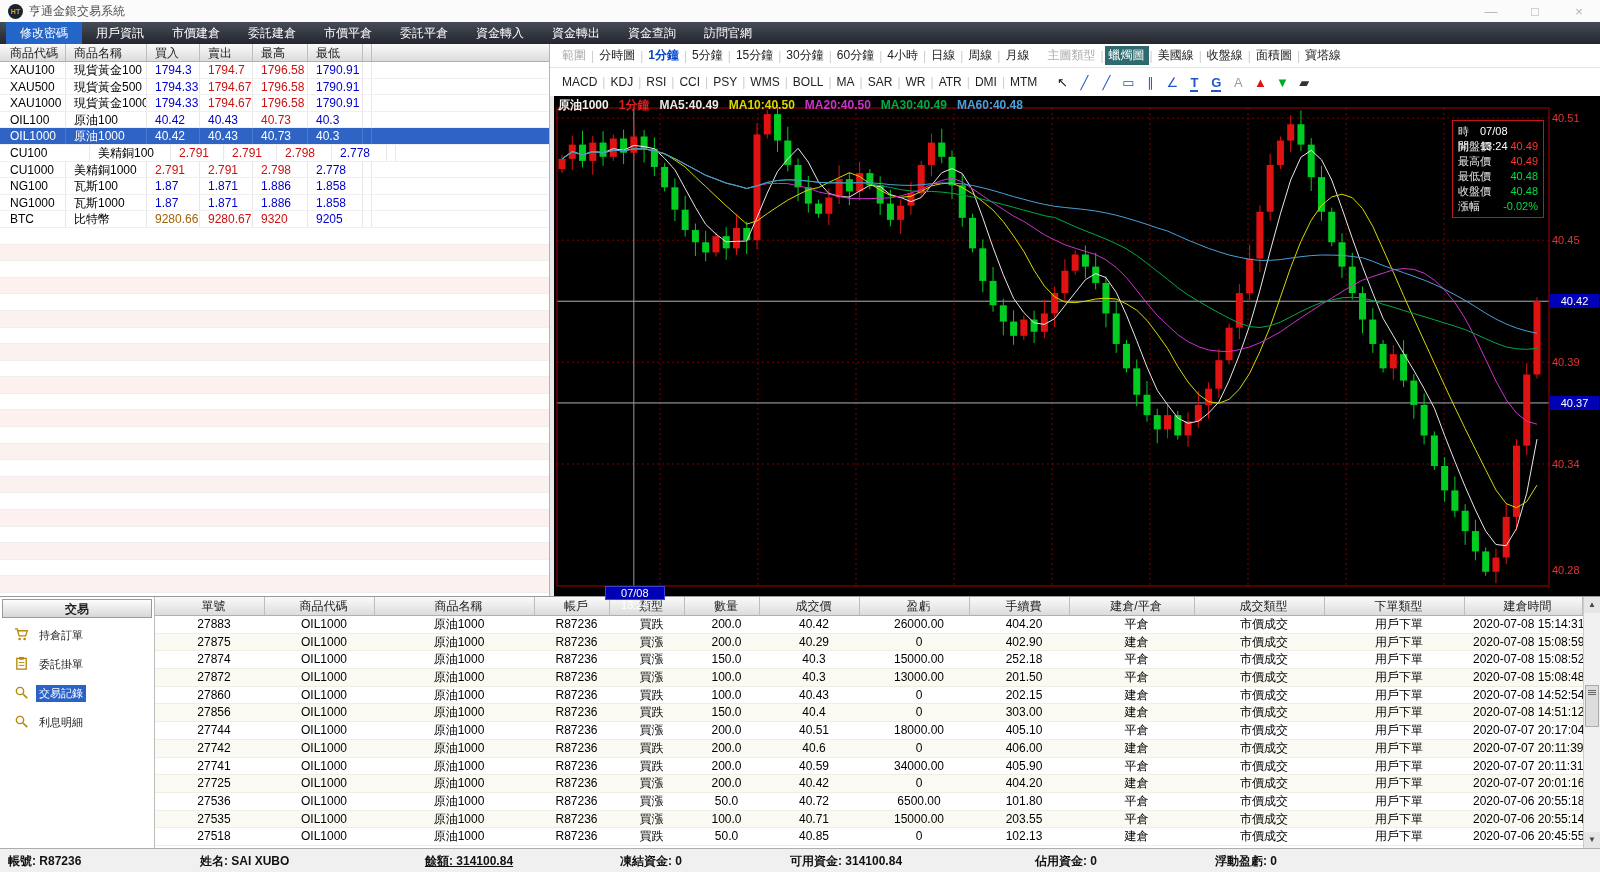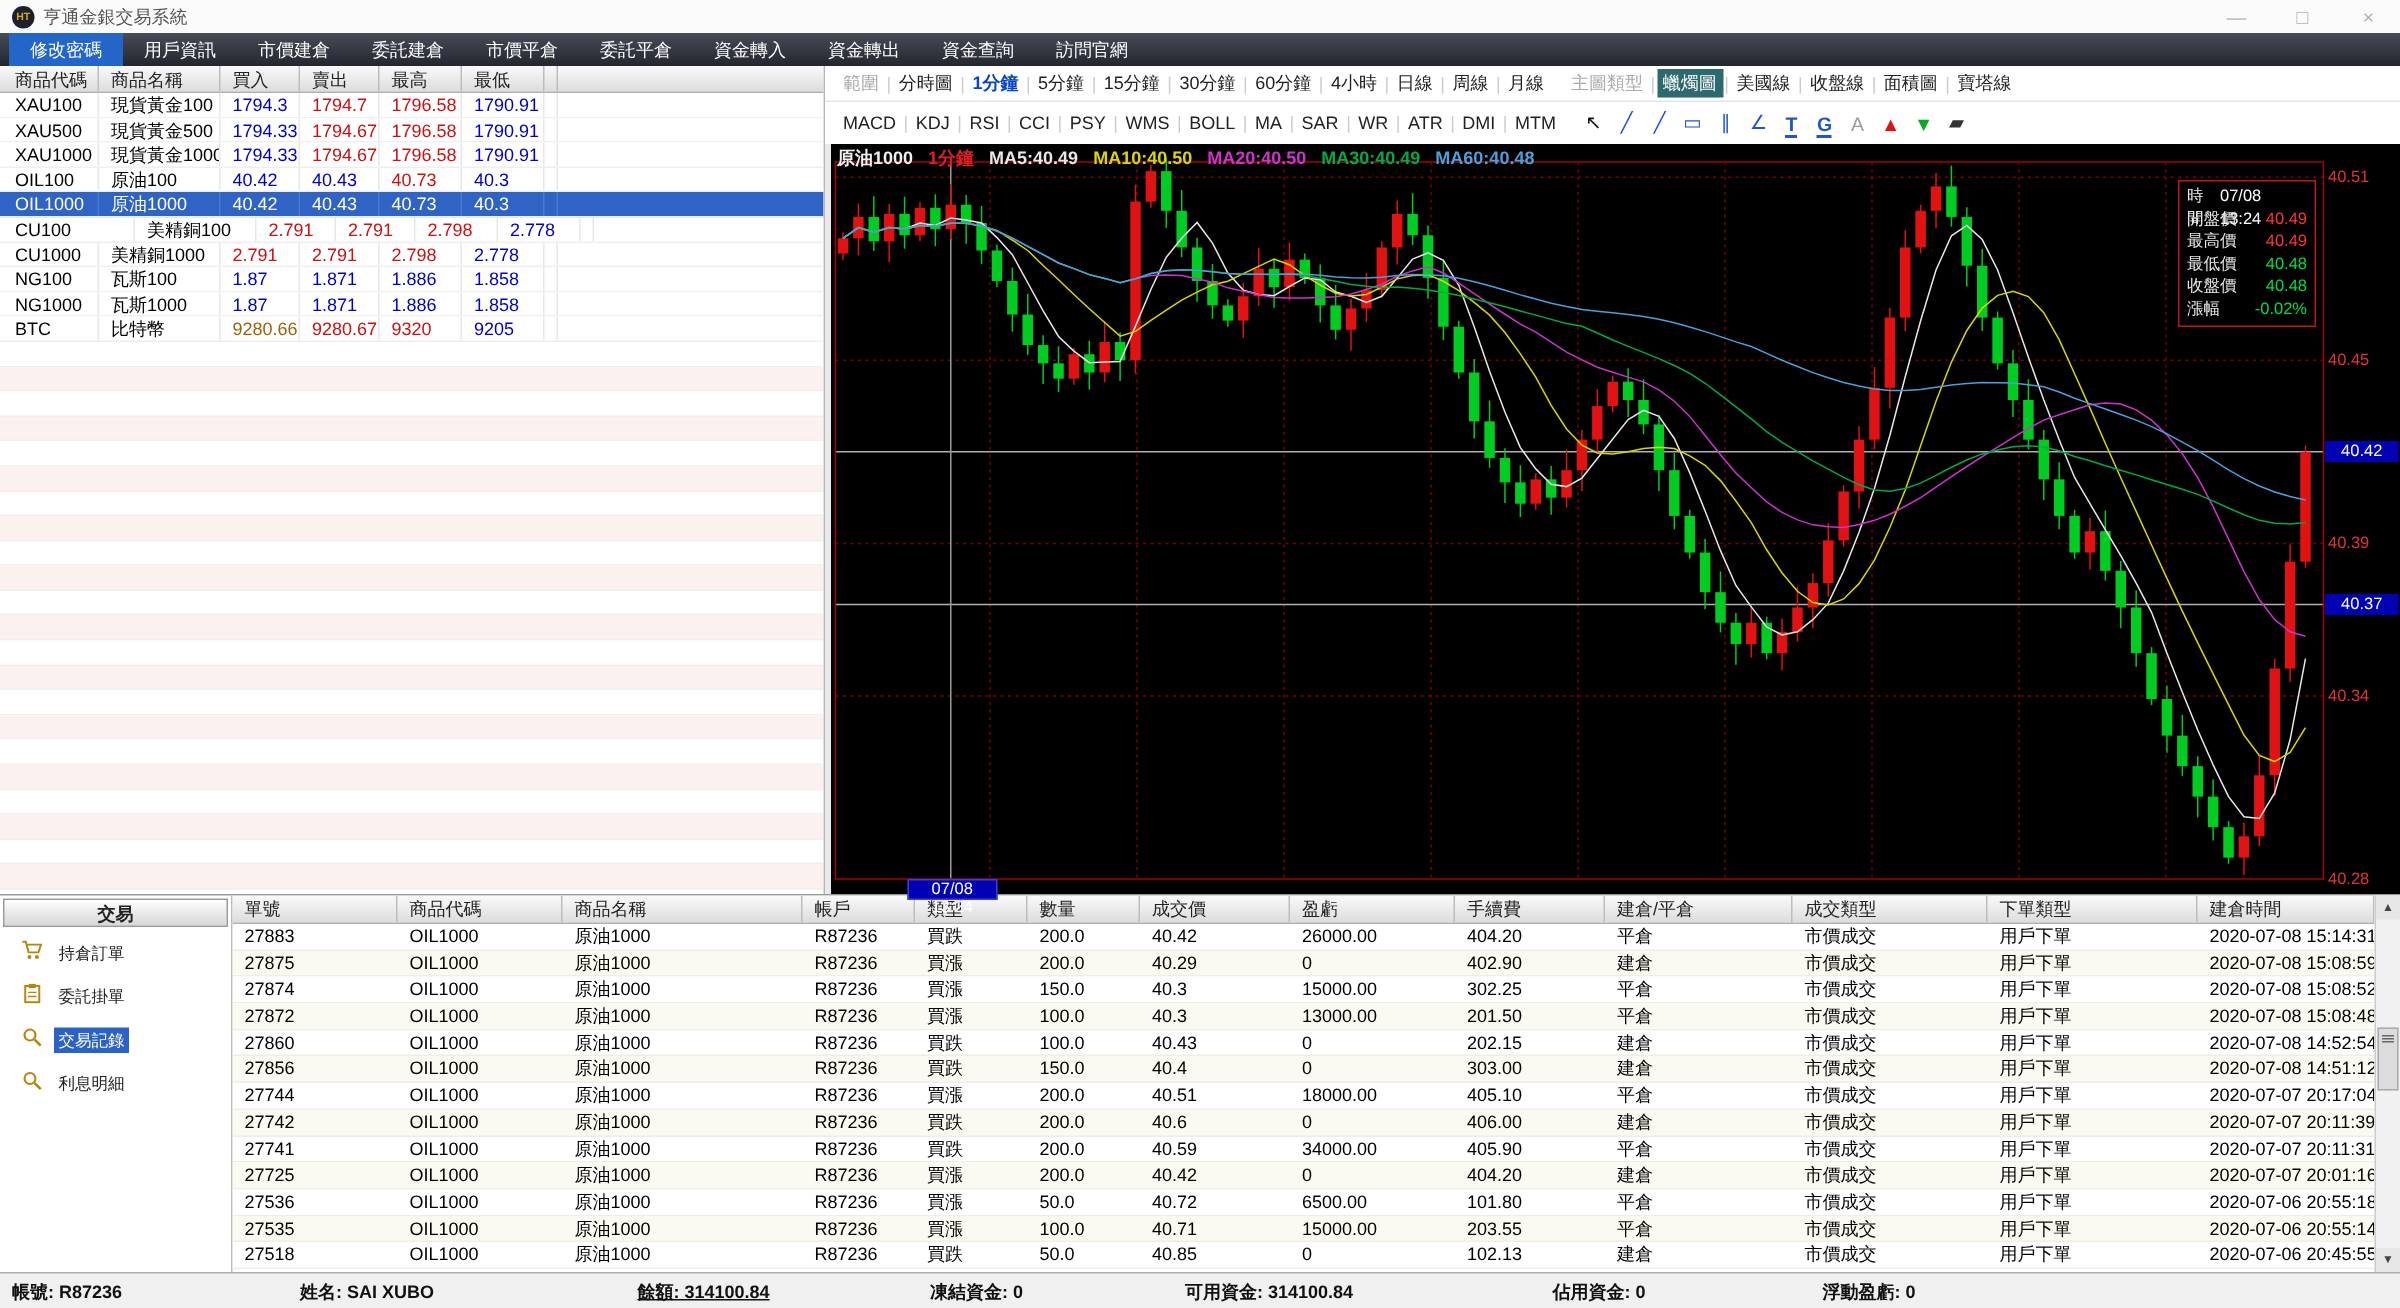--- a/index.html
+++ b/index.html
@@ -59,21 +59,21 @@
 
   
   .bottom { position:absolute; top:596px; left:0; width:1600px; height:252px; border-top:1px solid #999; display:flex; background:#fff; }
   .trade-sidebar { width:155px; border-right:1px solid #bbb; }
   .trade-header { margin:2px 2px 6px 2px; height:19px; line-height:19px; text-align:center; font-size:12px; font-weight:bold; color:#222; background:linear-gradient(#fdfdfd,#d7d7d7); border:1px solid #9a9a9a; }
   .trade-item { display:flex; align-items:center; gap:7px; height:22px; padding-left:14px; font-size:11px; color:#222; margin-bottom:7px; }
   .trade-item .lbl { padding:1px 3px; }
   .trade-item.active .lbl { background:#2a62c8; color:#fff; }
 
   .orders-wrap { flex:1; display:flex; font-size:12px; }
-  .orders-table { width:1428px; overflow:hidden; }
+  .orders-table { width:1428px; overflow:hidden;text-align:center; }
   .o-header { display:flex; height:19px; line-height:19px; background:linear-gradient(#fafafa,#dcdcdc); border-bottom:1px solid #b0b0b0; color:#222; }
   .o-header .oc { border-right:1px solid #bdbdbd; }
   .o-row { display:flex; height:17.7px; line-height:17.7px; border-bottom:1px solid #f0ede2; background:#fff; }
   .o-row.odd { background:#fbfaf2; }
   .oc { padding-left:8px; overflow:hidden; white-space:nowrap; }
 
   .orders-scrollbar { width:17px; background:#f1f1f1; border-left:1px solid #ccc; position:relative; }
   .sb-btn { position:absolute; left:0; width:16px; height:16px; background:#e6e6e6; color:#444; font-size:8px; text-align:center; line-height:16px; }
   .sb-up { top:0; }
   .sb-down { bottom:0; }
@@ -530,21 +530,21 @@
           <polyline points="12,62.9 22.263157894736842,55.7 32.526315789473685,58.8 42.78947368421053,55.7 53.05263157894737,56.7 63.31578947368421,52.7 73.57894736842105,54.3 83.84210526315789,49.4 94.10526315789474,50.6 104.36842105263159,52.7 114.63157894736842,62.4 124.89473684210526,73.8 135.1578947368421,92.5 145.42105263157896,111.3 155.68421052631578,128.3 165.94736842105263,138.1 176.21052631578948,145.8 186.47368421052633,145.4 196.73684210526318,145.0 207,121.4 217.26315789473685,97.0 227.5263157894737,75.5 237.78947368421052,62.9 248.05263157894737,52.3 258.3157894736842,66.1 268.57894736842104,86.0 278.8421052631579,97.4 289.10526315789474,100.3 299.36842105263156,101.1 309.63157894736844,95.0 319.89473684210526,89.3 330.15789473684214,90.5 340.42105263157896,98.7 350.6842105263158,101.5 360.94736842105266,105.6 371.2105263157895,101.5 381.47368421052636,89.3 391.7368421052632,76.7 402,72.6 412.2631578947369,77.5 422.5263157894737,94.2 432.7894736842105,121.8 443.0526315789474,151.5 453.3157894736842,178.8 463.57894736842104,202.4 473.8421052631579,216.6 484.10526315789474,226.8 494.3684210526316,228.4 504.63157894736844,222.7 514.8947368421052,209.7 525.1578947368421,196.7 535.421052631579,183.7 545.6842105263158,177.6 555.9473684210526,181.6 566.2105263157895,196.3 576.4736842105264,219.1 586.7368421052631,244.7 597,271.1 607.2631578947369,294.3 617.5263157894738,308.6 627.7894736842105,322.0 638.0526315789474,327.3 648.3157894736843,325.2 658.578947368421,317.1 668.8421052631579,306.1 679.1052631578948,284.6 689.3684210526316,258.9 699.6315789473684,229.6 709.8947368421053,194.3 720.1578947368421,155.2 730.421052631579,117.8 740.6842105263158,84.0 750.9473684210527,61.2 761.2105263157895,54.3 771.4736842105264,63.7 781.7368421052632,84.0 792,112.5 802.2631578947369,142.2 812.5263157894738,170.7 822.7894736842105,197.1 833.0526315789474,222.3 843.3157894736843,239.8 853.578947368421,257.3 863.8421052631579,274.4 874.1052631578948,292.7 884.3684210526316,312.2 894.6315789473684,339.5 904.8947368421053,365.5 915.1578947368421,390.7 925.421052631579,413.9 935.6842105263158,435.1 945.9473684210527,448.5 956.2105263157895,449.7 966.4736842105264,432.6 976.7368421052632,397.2 987,343.1" fill="none" stroke="#e8e8e8" stroke-width="1"></polyline>
           <polyline points="12,62.9 22.263157894736842,55.7 32.526315789473685,58.8 42.78947368421053,55.7 53.05263157894737,56.7 63.31578947368421,54.4 73.57894736842105,54.7 83.84210526315789,52.9 94.10526315789474,52.9 104.36842105263159,54.7 114.63157894736842,57.6 124.89473684210526,64.1 135.1578947368421,71.0 145.42105263157896,81.0 155.68421052631578,90.5 165.94736842105263,100.3 176.21052631578948,109.8 186.47368421052633,119.0 196.73684210526318,128.1 207,124.9 217.26315789473685,117.6 227.5263157894737,110.7 237.78947368421052,104.1 248.05263157894737,98.7 258.3157894736842,93.8 268.57894736842104,91.5 278.8421052631579,86.4 289.10526315789474,81.6 299.36842105263156,76.7 309.63157894736844,80.5 319.89473684210526,87.7 330.15789473684214,94.0 340.42105263157896,99.5 350.6842105263158,101.3 360.94736842105266,100.3 371.2105263157895,95.4 381.47368421052636,89.9 391.7368421052632,87.7 402,87.1 412.2631578947369,91.5 422.5263157894737,97.8 432.7894736842105,105.6 443.0526315789474,114.1 453.3157894736842,125.7 463.57894736842104,139.9 473.8421052631579,155.4 484.10526315789474,174.3 494.3684210526316,190.0 504.63157894736844,200.8 514.8947368421052,206.0 525.1578947368421,206.7 535.421052631579,205.2 545.6842105263158,203.0 555.9473684210526,202.2 566.2105263157895,203.0 576.4736842105264,207.9 586.7368421052631,214.2 597,224.4 607.2631578947369,238.0 617.5263157894738,252.4 627.7894736842105,270.5 638.0526315789474,286.0 648.3157894736843,298.2 658.578947368421,305.7 668.8421052631579,307.3 679.1052631578948,303.3 689.3684210526316,293.1 699.6315789473684,277.4 709.8947368421053,255.7 720.1578947368421,230.7 730.421052631579,201.2 740.6842105263158,171.5 750.9473684210527,145.4 761.2105263157895,124.3 771.4736842105264,109.4 781.7368421052632,100.9 792,98.2 802.2631578947369,101.7 812.5263157894738,112.5 822.7894736842105,130.4 833.0526315789474,153.2 843.3157894736843,176.1 853.578947368421,199.7 863.8421052631579,222.5 874.1052631578948,244.9 884.3684210526316,267.3 894.6315789473684,289.6 904.8947368421053,311.4 915.1578947368421,332.6 925.421052631579,353.3 935.6842105263158,373.7 945.9473684210527,394.0 956.2105263157895,407.6 966.4736842105264,411.7 976.7368421052632,405.6 987,389.1" fill="none" stroke="#d8d800" stroke-width="1"></polyline>
           <polyline points="12,62.9 22.263157894736842,55.7 32.526315789473685,58.8 42.78947368421053,55.7 53.05263157894737,56.7 63.31578947368421,54.4 73.57894736842105,54.7 83.84210526315789,52.9 94.10526315789474,52.9 104.36842105263159,54.7 114.63157894736842,58.0 124.89473684210526,62.7 135.1578947368421,68.2 145.42105263157896,73.7 155.68421052631578,79.3 165.94736842105263,83.1 176.21052631578948,87.1 186.47368421052633,89.6 196.73684210526318,92.5 207,89.8 217.26315789473685,87.6 227.5263157894737,87.4 237.78947368421052,87.6 248.05263157894737,89.8 258.3157894736842,92.1 268.57894736842104,95.9 278.8421052631579,98.1 289.10526315789474,100.3 299.36842105263156,102.4 309.63157894736844,102.7 319.89473684210526,102.6 330.15789473684214,102.3 340.42105263157896,101.8 350.6842105263158,100.0 360.94736842105266,97.0 371.2105263157895,93.5 381.47368421052636,88.2 391.7368421052632,84.6 402,81.9 412.2631578947369,86.0 422.5263157894737,92.8 432.7894736842105,99.8 443.0526315789474,106.8 453.3157894736842,113.5 463.57894736842104,120.1 473.8421052631579,125.4 484.10526315789474,132.1 494.3684210526316,138.8 504.63157894736844,143.9 514.8947368421052,148.8 525.1578947368421,152.2 535.421052631579,155.4 545.6842105263158,158.6 555.9473684210526,163.9 566.2105263157895,171.5 576.4736842105264,181.6 586.7368421052631,194.3 597,207.2 607.2631578947369,219.4 617.5263157894738,229.2 627.7894736842105,238.6 638.0526315789474,245.6 648.3157894736843,250.6 658.578947368421,253.9 668.8421052631579,255.2 679.1052631578948,255.6 689.3684210526316,253.6 699.6315789473684,250.9 709.8947368421053,246.8 720.1578947368421,241.5 730.421052631579,235.8 740.6842105263158,228.7 750.9473684210527,221.8 761.2105263157895,215.0 771.4736842105264,208.4 781.7368421052632,202.1 792,195.7 802.2631578947369,189.6 812.5263157894738,184.1 822.7894736842105,180.5 833.0526315789474,177.2 843.3157894736843,173.8 853.578947368421,172.6 863.8421052631579,173.4 874.1052631578948,177.2 884.3684210526316,184.1 894.6315789473684,193.9 904.8947368421053,206.6 915.1578947368421,222.5 925.421052631579,241.8 935.6842105263158,263.4 945.9473684210527,285.1 956.2105263157895,303.7 966.4736842105264,317.1 976.7368421052632,325.2 987,328.2" fill="none" stroke="#cc33cc" stroke-width="1"></polyline>
           <polyline points="12,62.9 22.263157894736842,55.7 32.526315789473685,58.8 42.78947368421053,55.7 53.05263157894737,56.7 63.31578947368421,54.4 73.57894736842105,54.7 83.84210526315789,52.9 94.10526315789474,52.9 104.36842105263159,54.7 114.63157894736842,58.0 124.89473684210526,62.7 135.1578947368421,68.2 145.42105263157896,73.7 155.68421052631578,79.3 165.94736842105263,83.1 176.21052631578948,87.1 186.47368421052633,89.6 196.73684210526318,92.5 207,89.8 217.26315789473685,86.4 227.5263157894737,84.5 237.78947368421052,83.8 248.05263157894737,84.1 258.3157894736842,85.1 268.57894736842104,86.3 278.8421052631579,86.9 289.10526315789474,86.8 299.36842105263156,87.0 309.63157894736844,86.7 319.89473684210526,87.6 330.15789473684214,89.6 340.42105263157896,91.5 350.6842105263158,93.6 360.94736842105266,94.9 371.2105263157895,95.7 381.47368421052636,95.4 391.7368421052632,96.1 402,97.3 412.2631578947369,99.0 422.5263157894737,101.0 432.7894736842105,103.4 443.0526315789474,105.9 453.3157894736842,108.5 463.57894736842104,111.3 473.8421052631579,114.1 484.10526315789474,116.9 494.3684210526316,119.7 504.63157894736844,121.5 514.8947368421052,126.0 525.1578947368421,130.7 535.421052631579,134.9 545.6842105263158,138.9 555.9473684210526,143.1 566.2105263157895,147.7 576.4736842105264,152.9 586.7368421052631,159.5 597,167.3 607.2631578947369,175.3 617.5263157894738,183.3 627.7894736842105,191.7 638.0526315789474,198.9 648.3157894736843,205.1 658.578947368421,211.2 668.8421052631579,216.8 679.1052631578948,222.2 689.3684210526316,227.2 699.6315789473684,230.6 709.8947368421053,231.5 720.1578947368421,229.7 730.421052631579,226.1 740.6842105263158,220.9 750.9473684210527,215.5 761.2105263157895,210.7 771.4736842105264,206.6 781.7368421052632,204.0 792,201.8 802.2631578947369,201.2 812.5263157894738,202.0 822.7894736842105,204.5 833.0526315789474,208.3 843.3157894736843,211.2 853.578947368421,214.5 863.8421052631579,217.5 874.1052631578948,220.6 884.3684210526316,223.8 894.6315789473684,227.0 904.8947368421053,230.2 915.1578947368421,233.6 925.421052631579,238.1 935.6842105263158,242.7 945.9473684210527,247.2 956.2105263157895,250.9 966.4736842105264,252.8 976.7368421052632,253.3 987,252.4" fill="none" stroke="#00aa44" stroke-width="1"></polyline>
           <polyline points="12,62.9 22.263157894736842,55.7 32.526315789473685,58.8 42.78947368421053,55.7 53.05263157894737,56.7 63.31578947368421,54.4 73.57894736842105,54.7 83.84210526315789,52.9 94.10526315789474,52.9 104.36842105263159,54.7 114.63157894736842,58.0 124.89473684210526,62.7 135.1578947368421,68.2 145.42105263157896,73.7 155.68421052631578,79.3 165.94736842105263,83.1 176.21052631578948,87.1 186.47368421052633,89.6 196.73684210526318,92.5 207,89.8 217.26315789473685,86.4 227.5263157894737,84.5 237.78947368421052,83.8 248.05263157894737,84.1 258.3157894736842,85.1 268.57894736842104,86.3 278.8421052631579,86.9 289.10526315789474,86.8 299.36842105263156,87.0 309.63157894736844,86.7 319.89473684210526,86.8 330.15789473684214,87.5 340.42105263157896,88.6 350.6842105263158,89.2 360.94736842105266,89.4 371.2105263157895,88.8 381.47368421052636,87.7 391.7368421052632,87.0 402,87.1 412.2631578947369,87.9 422.5263157894737,89.5 432.7894736842105,91.8 443.0526315789474,94.5 453.3157894736842,97.5 463.57894736842104,100.6 473.8421052631579,103.3 484.10526315789474,106.1 494.3684210526316,108.4 504.63157894736844,110.3 514.8947368421052,111.5 525.1578947368421,112.5 535.421052631579,113.6 545.6842105263158,115.0 555.9473684210526,116.9 566.2105263157895,119.2 576.4736842105264,122.0 586.7368421052631,125.1 597,128.4 607.2631578947369,131.9 617.5263157894738,135.0 627.7894736842105,139.6 638.0526315789474,144.2 648.3157894736843,148.3 658.578947368421,152.4 668.8421052631579,155.8 679.1052631578948,159.0 689.3684210526316,161.3 699.6315789473684,163.3 709.8947368421053,164.4 720.1578947368421,164.3 730.421052631579,163.6 740.6842105263158,162.1 750.9473684210527,160.7 761.2105263157895,159.6 771.4736842105264,159.0 781.7368421052632,159.1 792,159.4 802.2631578947369,160.5 812.5263157894738,161.8 822.7894736842105,165.3 833.0526315789474,169.5 843.3157894736843,173.1 853.578947368421,176.7 863.8421052631579,180.3 874.1052631578948,184.1 884.3684210526316,188.4 894.6315789473684,193.2 904.8947368421053,198.8 915.1578947368421,204.4 925.421052631579,210.7 935.6842105263158,217.2 945.9473684210527,223.1 956.2105263157895,228.0 966.4736842105264,232.0 976.7368421052632,235.0 987,237.3" fill="none" stroke="#4aa0dd" stroke-width="1"></polyline>
         </svg>
         <div class="axis-label" style="top: 16.1702px;">40.51</div>
         <div class="axis-label" style="top: 138.213px;">40.45</div>
         <div class="axis-label" style="top: 260.255px;">40.39</div>
         <div class="axis-label" style="top: 361.957px;">40.34</div>
-        <div class="axis-label" style="top: 484px;">40.28</div>
+        <div class="axis-label" style="top: 468px;">40.28</div>
         <div class="axis-tag" style="top: 198.234px;">40.42</div>
         <div class="axis-tag" style="top: 299.936px;">40.37</div>
         <div class="time-tag" style="left: 54.8421px; width: 60px; top: 490px;">07/08 13:24</div>
         <div class="info-box">
           <div class="info-row">
             <span>時間</span>
             <span style="color: rgb(255, 255, 255);">07/08 13:24</span>
           </div>
           <div class="info-row">
             <span>開盤價</span>
@@ -658,21 +658,21 @@
           </div>
           <div class="o-row">
             <div class="oc" style="width: 110px;">27874</div>
             <div class="oc" style="width: 110px;">OIL1000</div>
             <div class="oc" style="width: 160px;">原油1000</div>
             <div class="oc" style="width: 75px;">R87236</div>
             <div class="oc" style="width: 75px;">買漲</div>
             <div class="oc" style="width: 75px;">150.0</div>
             <div class="oc" style="width: 100px;">40.3</div>
             <div class="oc" style="width: 110px;">15000.00</div>
-            <div class="oc" style="width: 100px;">302.25</div>
+            <div class="oc" style="width: 100px;">252.18</div>
             <div class="oc" style="width: 125px;">平倉</div>
             <div class="oc" style="width: 130px;">市價成交</div>
             <div class="oc" style="width: 140px;">用戶下單</div>
             <div class="oc" style="width: 118px;">2020-07-08 15:08:52</div>
           </div>
           <div class="o-row odd">
             <div class="oc" style="width: 110px;">27872</div>
             <div class="oc" style="width: 110px;">OIL1000</div>
             <div class="oc" style="width: 160px;">原油1000</div>
             <div class="oc" style="width: 75px;">R87236</div>

